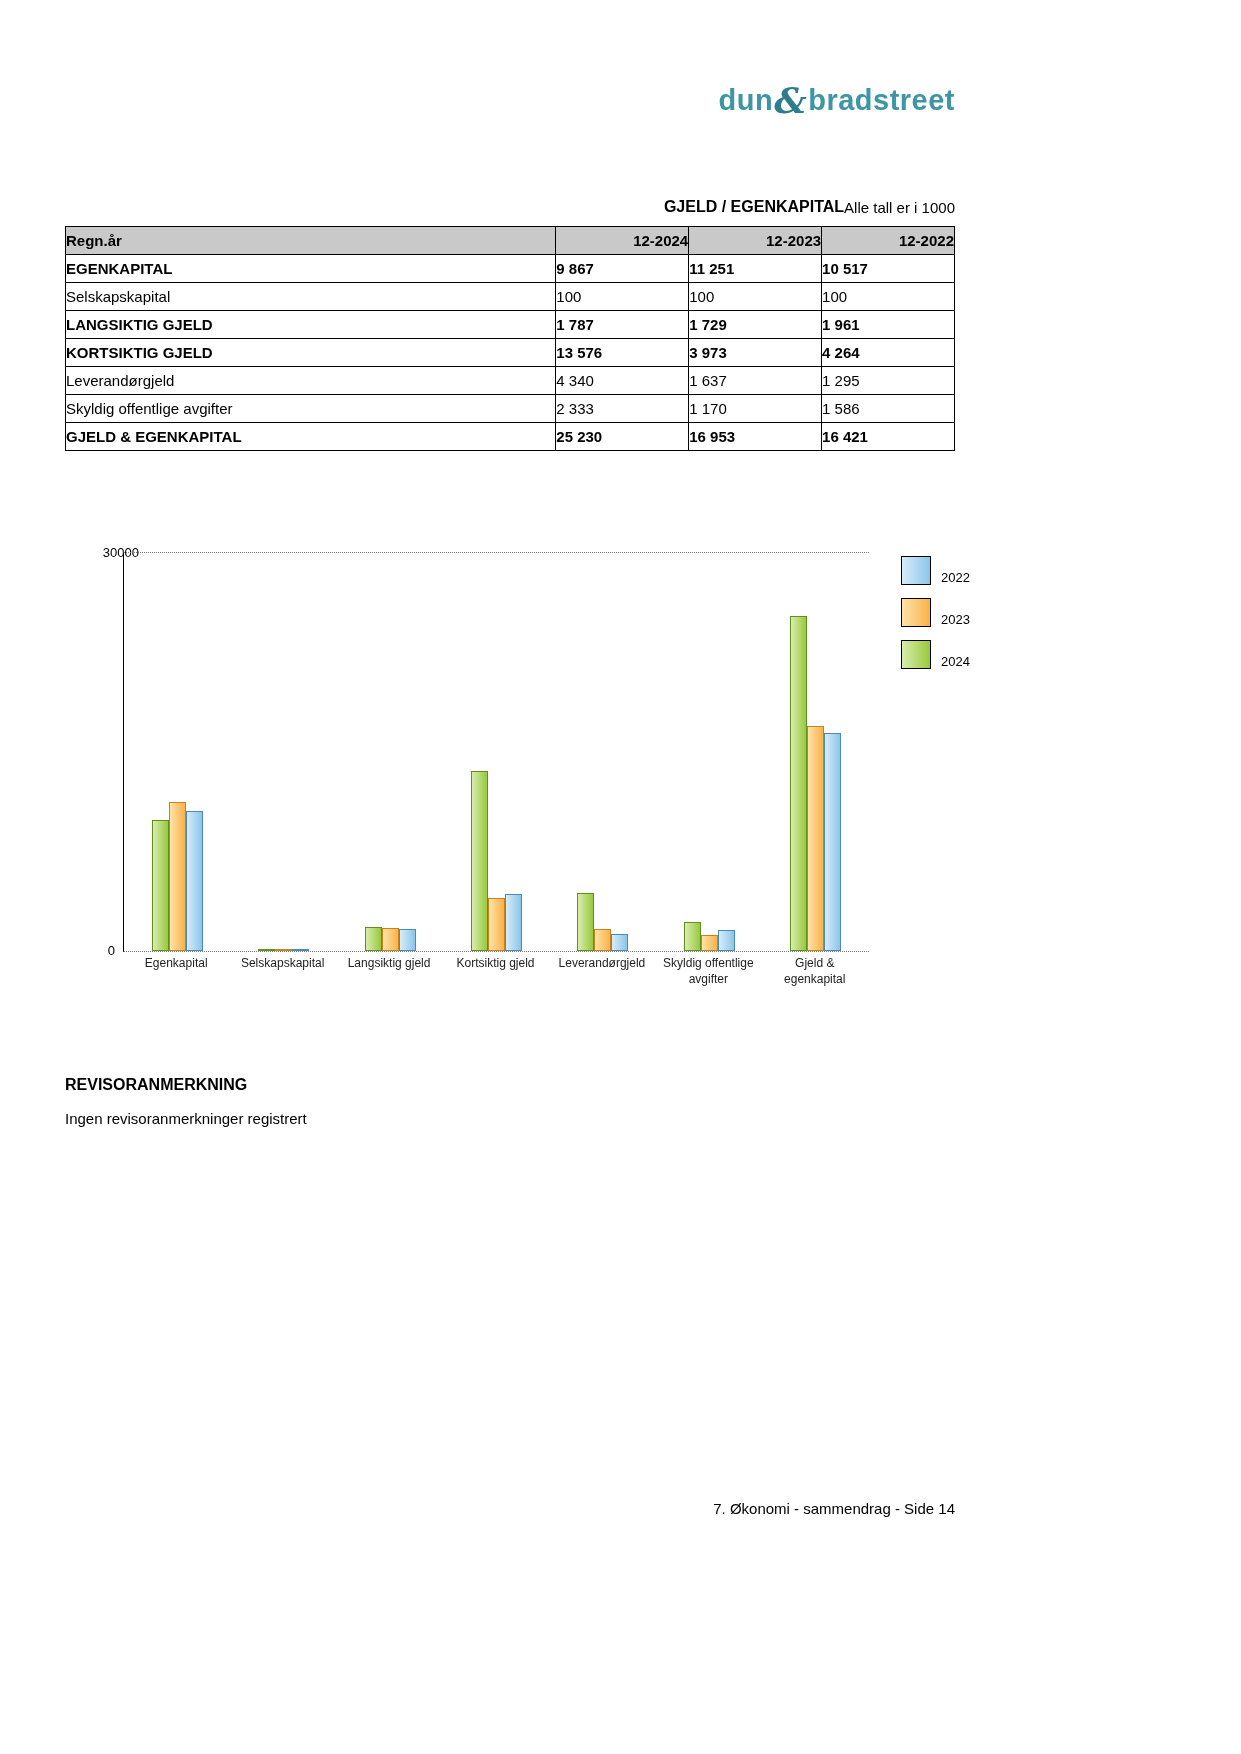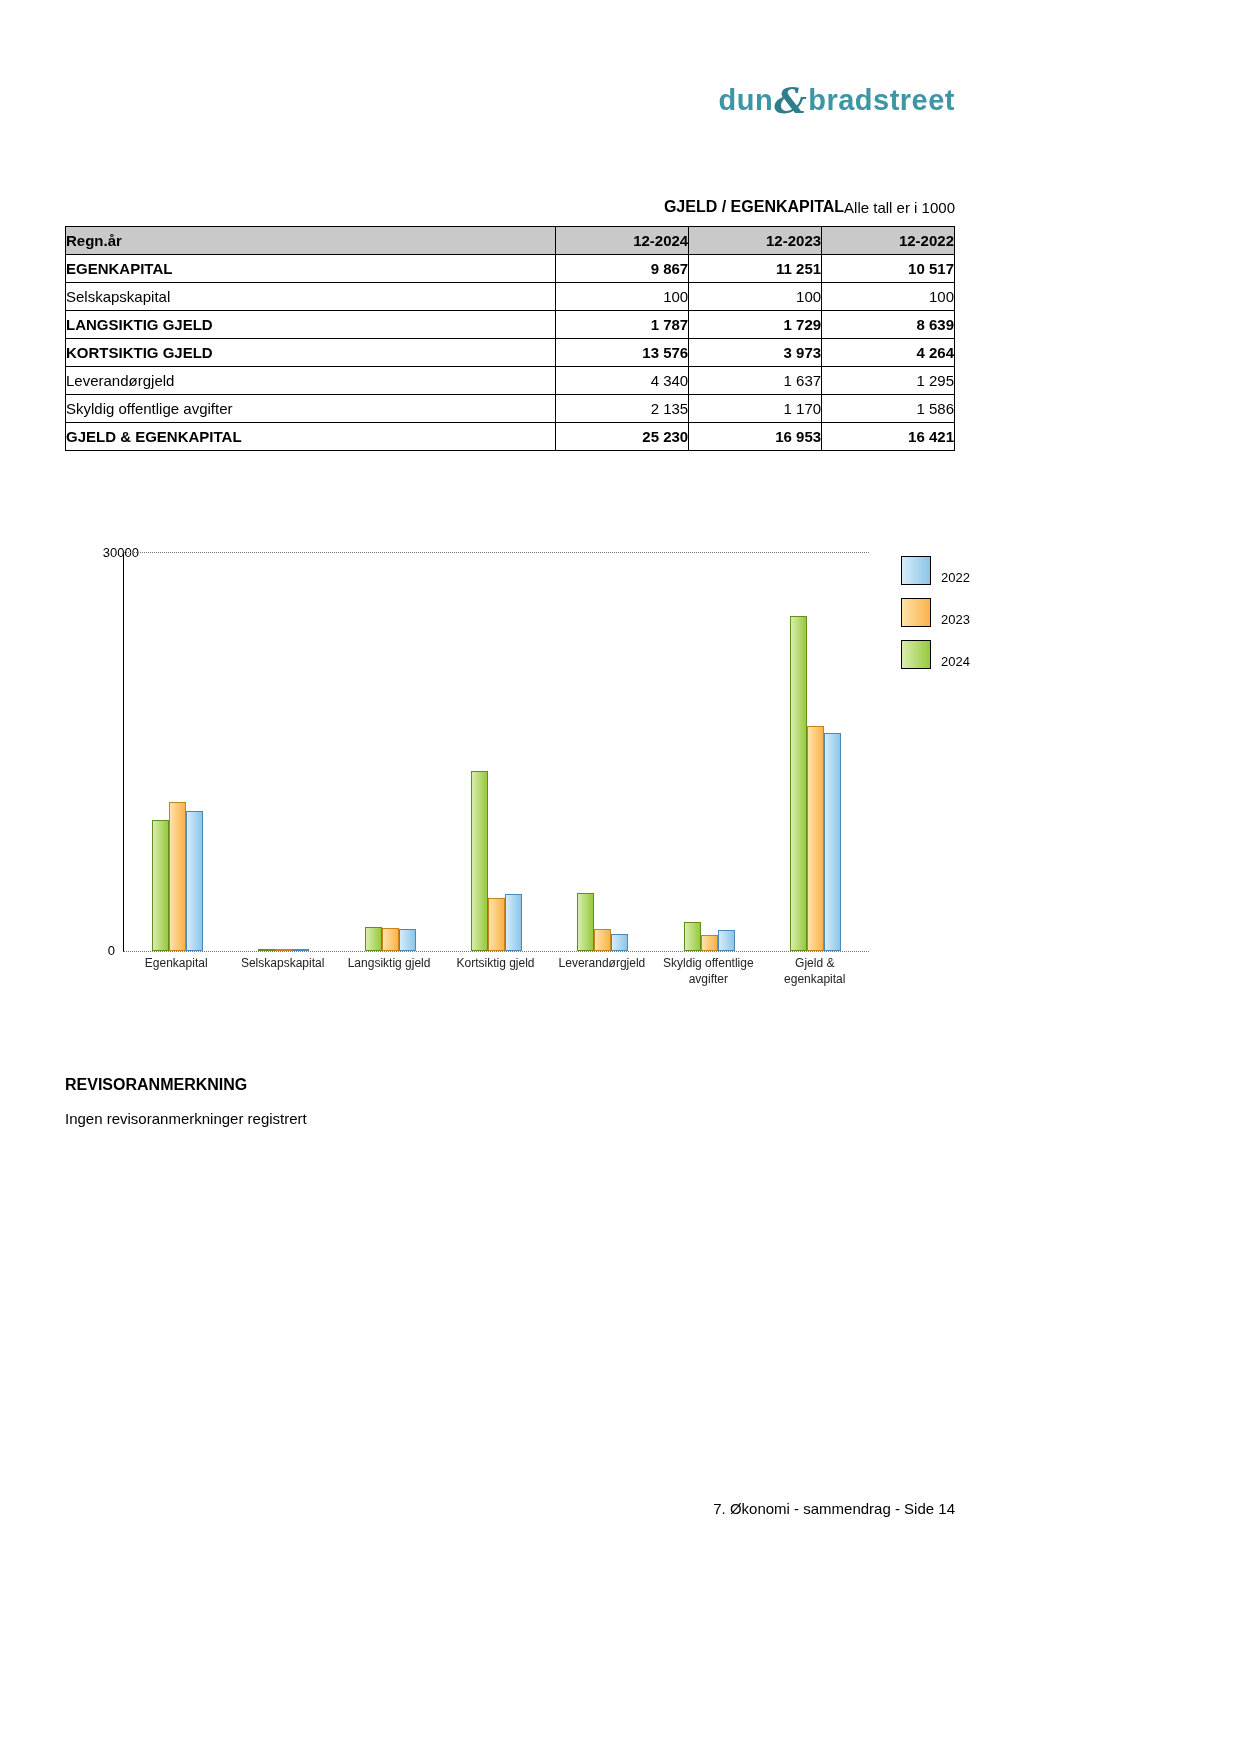--- a/index.html
+++ b/index.html
@@ -42,21 +42,21 @@
     border:1px solid #000;
     padding:4px 0;
     height:19px;
   }
   table.fin thead th{
     background:#c9c9c9;
     text-align:right;font-weight:bold;
   }
   table.fin thead th.label-col{text-align:left;}
   table.fin td.label{text-align:left;width:475px;}
-  table.fin td.num{text-align:right;width:128px;}
+  table.fin td.num{text-align:left;width:128px;}
   table.fin tr.bold td{font-weight:bold;}
   
   .chart{position:absolute;left:75px;top:552px;width:1110px;height:470px;}
   .ytick{position:absolute;left:0;width:40px;text-align:right;font-size:13px;}
   .ytick-top{top:-7px;margin-left:24px;}
   .ytick-bottom{top:391px;}
   .plot{
     position:absolute;left:48px;top:0;width:745px;height:398px;
     border-left:1px solid #000;
     border-top:1px dotted #777;
@@ -122,37 +122,37 @@
         <tr>
           <td class="label">Selskapskapital</td>
           <td class="num">100</td>
           <td class="num">100</td>
           <td class="num">100</td>
         </tr>
         <tr class="bold">
           <td class="label">LANGSIKTIG GJELD</td>
           <td class="num">1 787</td>
           <td class="num">1 729</td>
-          <td class="num">8 639</td>
+          <td class="num">1 961</td>
         </tr>
         <tr class="bold">
           <td class="label">KORTSIKTIG GJELD</td>
           <td class="num">13 576</td>
           <td class="num">3 973</td>
           <td class="num">4 264</td>
         </tr>
         <tr>
           <td class="label">Leverandørgjeld</td>
           <td class="num">4 340</td>
           <td class="num">1 637</td>
           <td class="num">1 295</td>
         </tr>
         <tr>
           <td class="label">Skyldig offentlige avgifter</td>
-          <td class="num">2 135</td>
+          <td class="num">2 333</td>
           <td class="num">1 170</td>
           <td class="num">1 586</td>
         </tr>
         <tr class="bold">
           <td class="label">GJELD &amp; EGENKAPITAL</td>
           <td class="num">25 230</td>
           <td class="num">16 953</td>
           <td class="num">16 421</td>
         </tr>
       </tbody>

